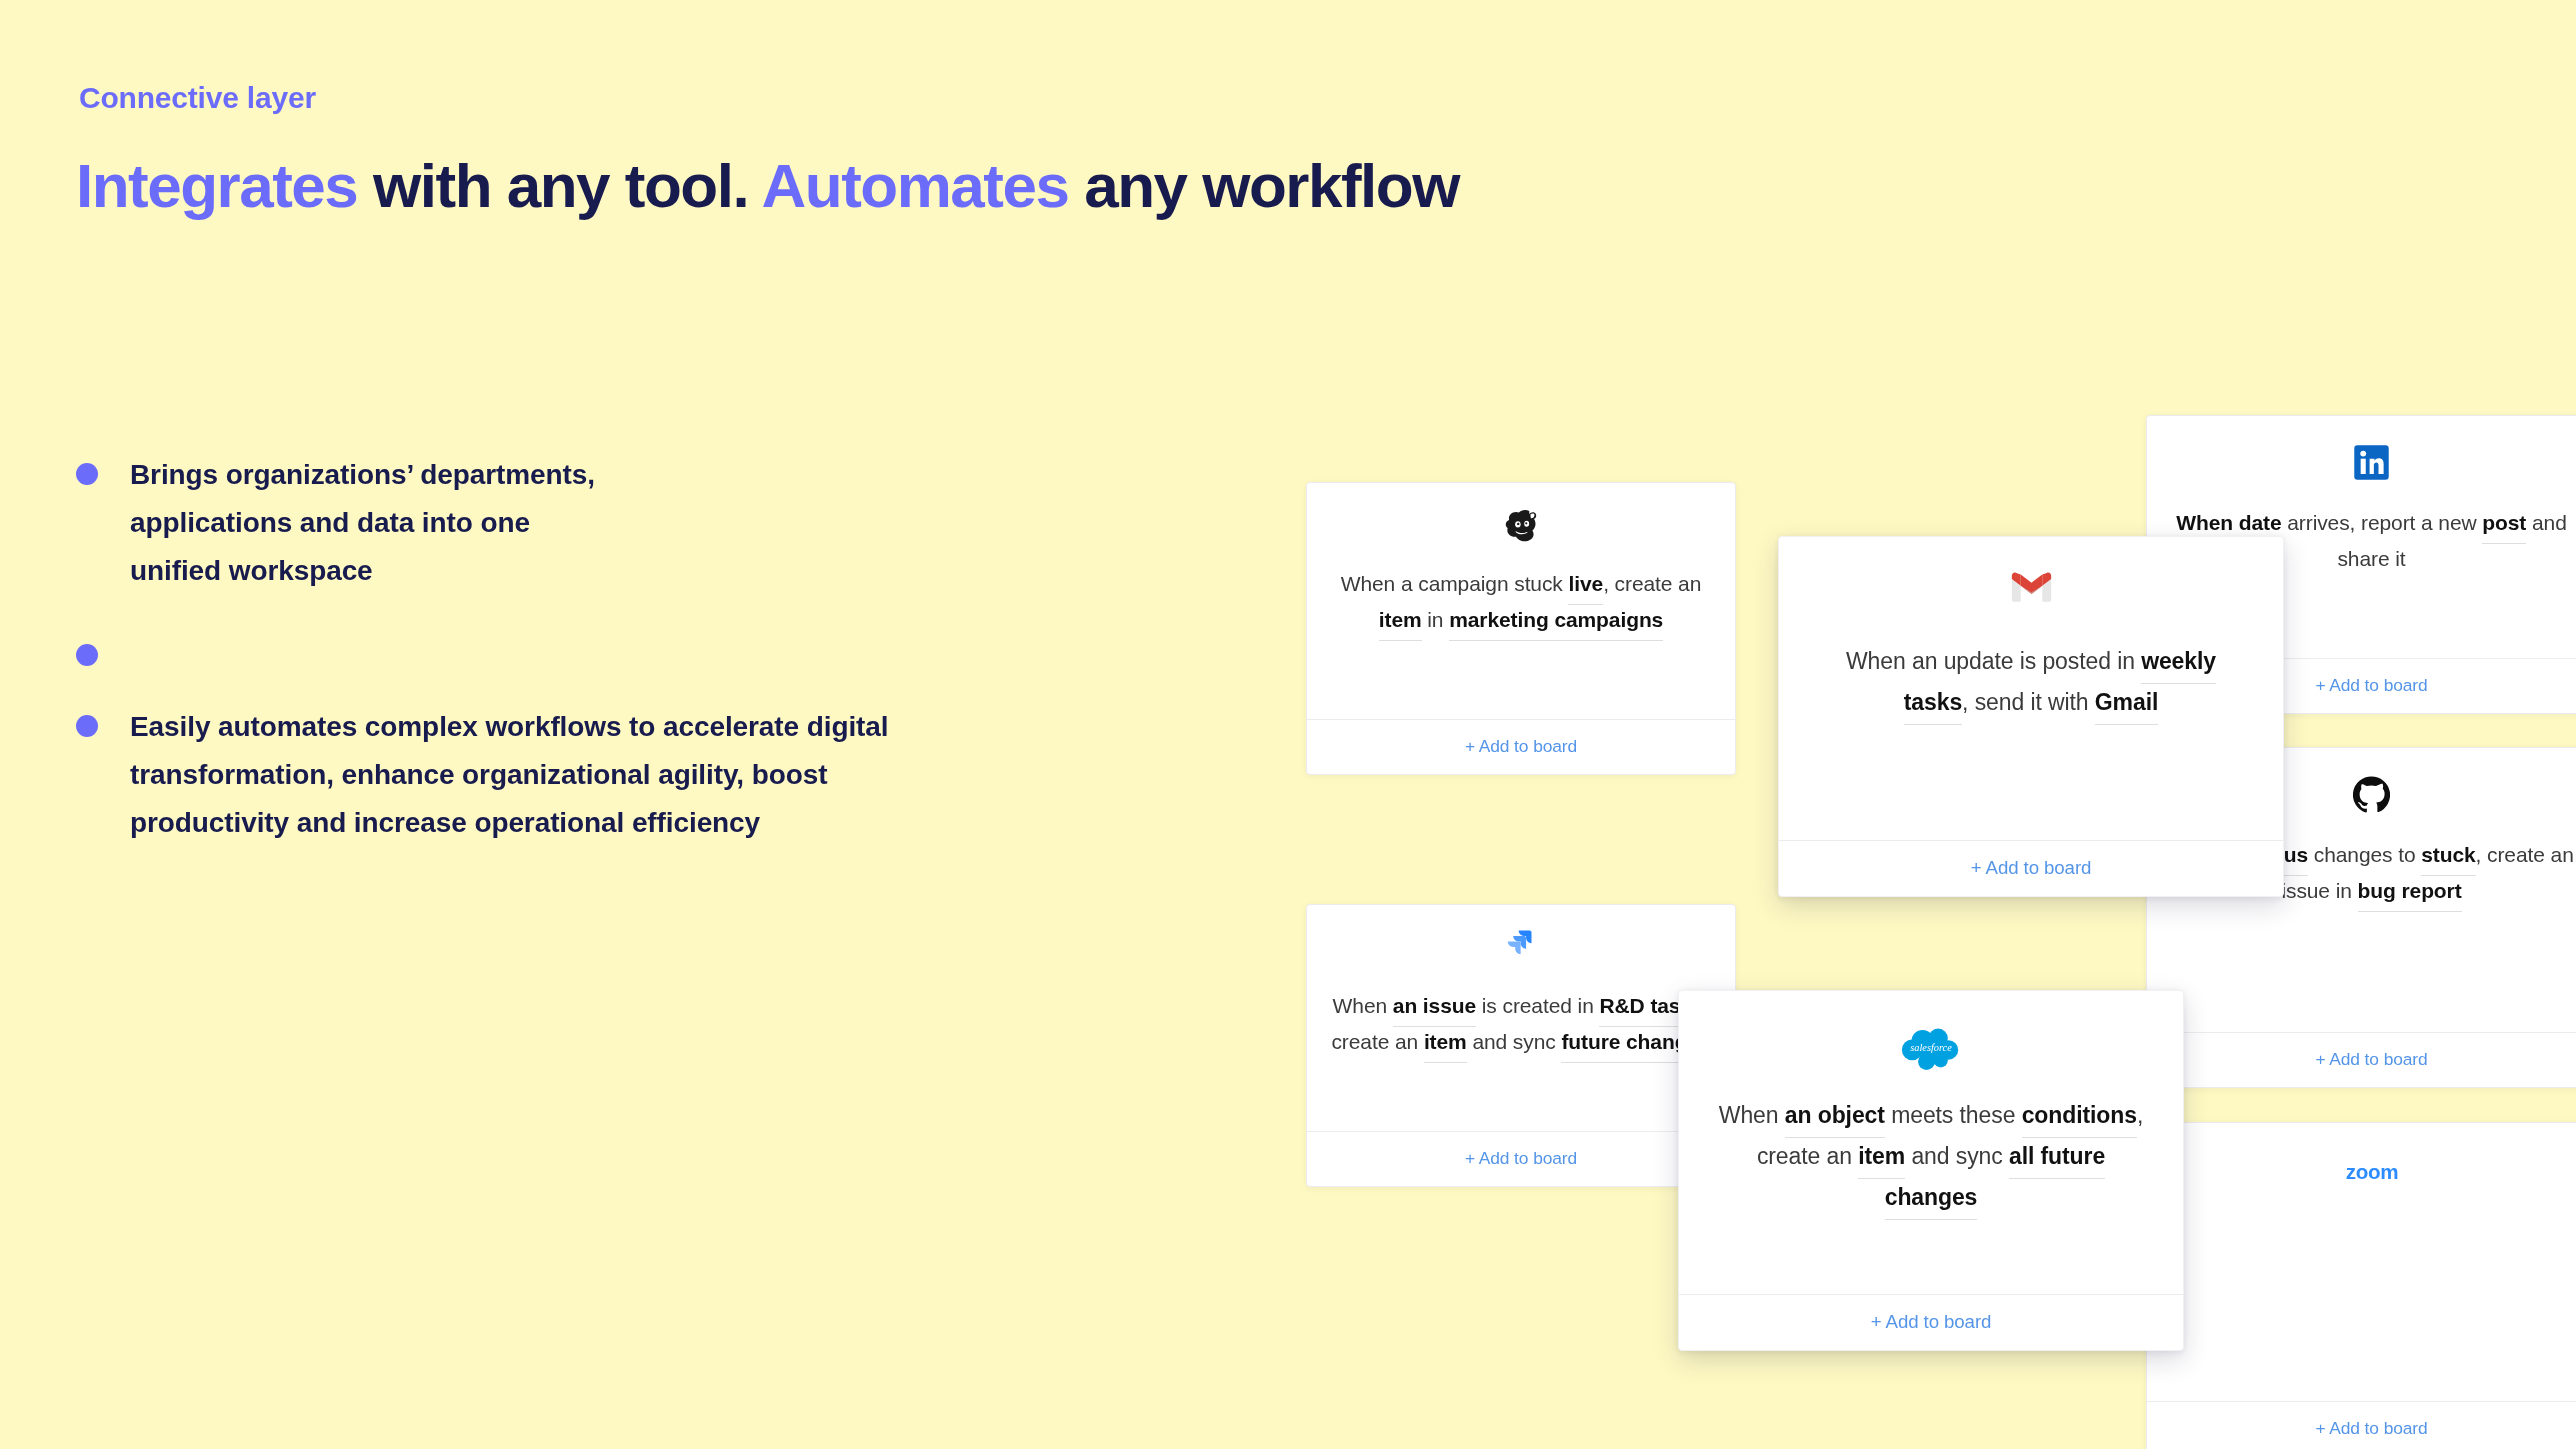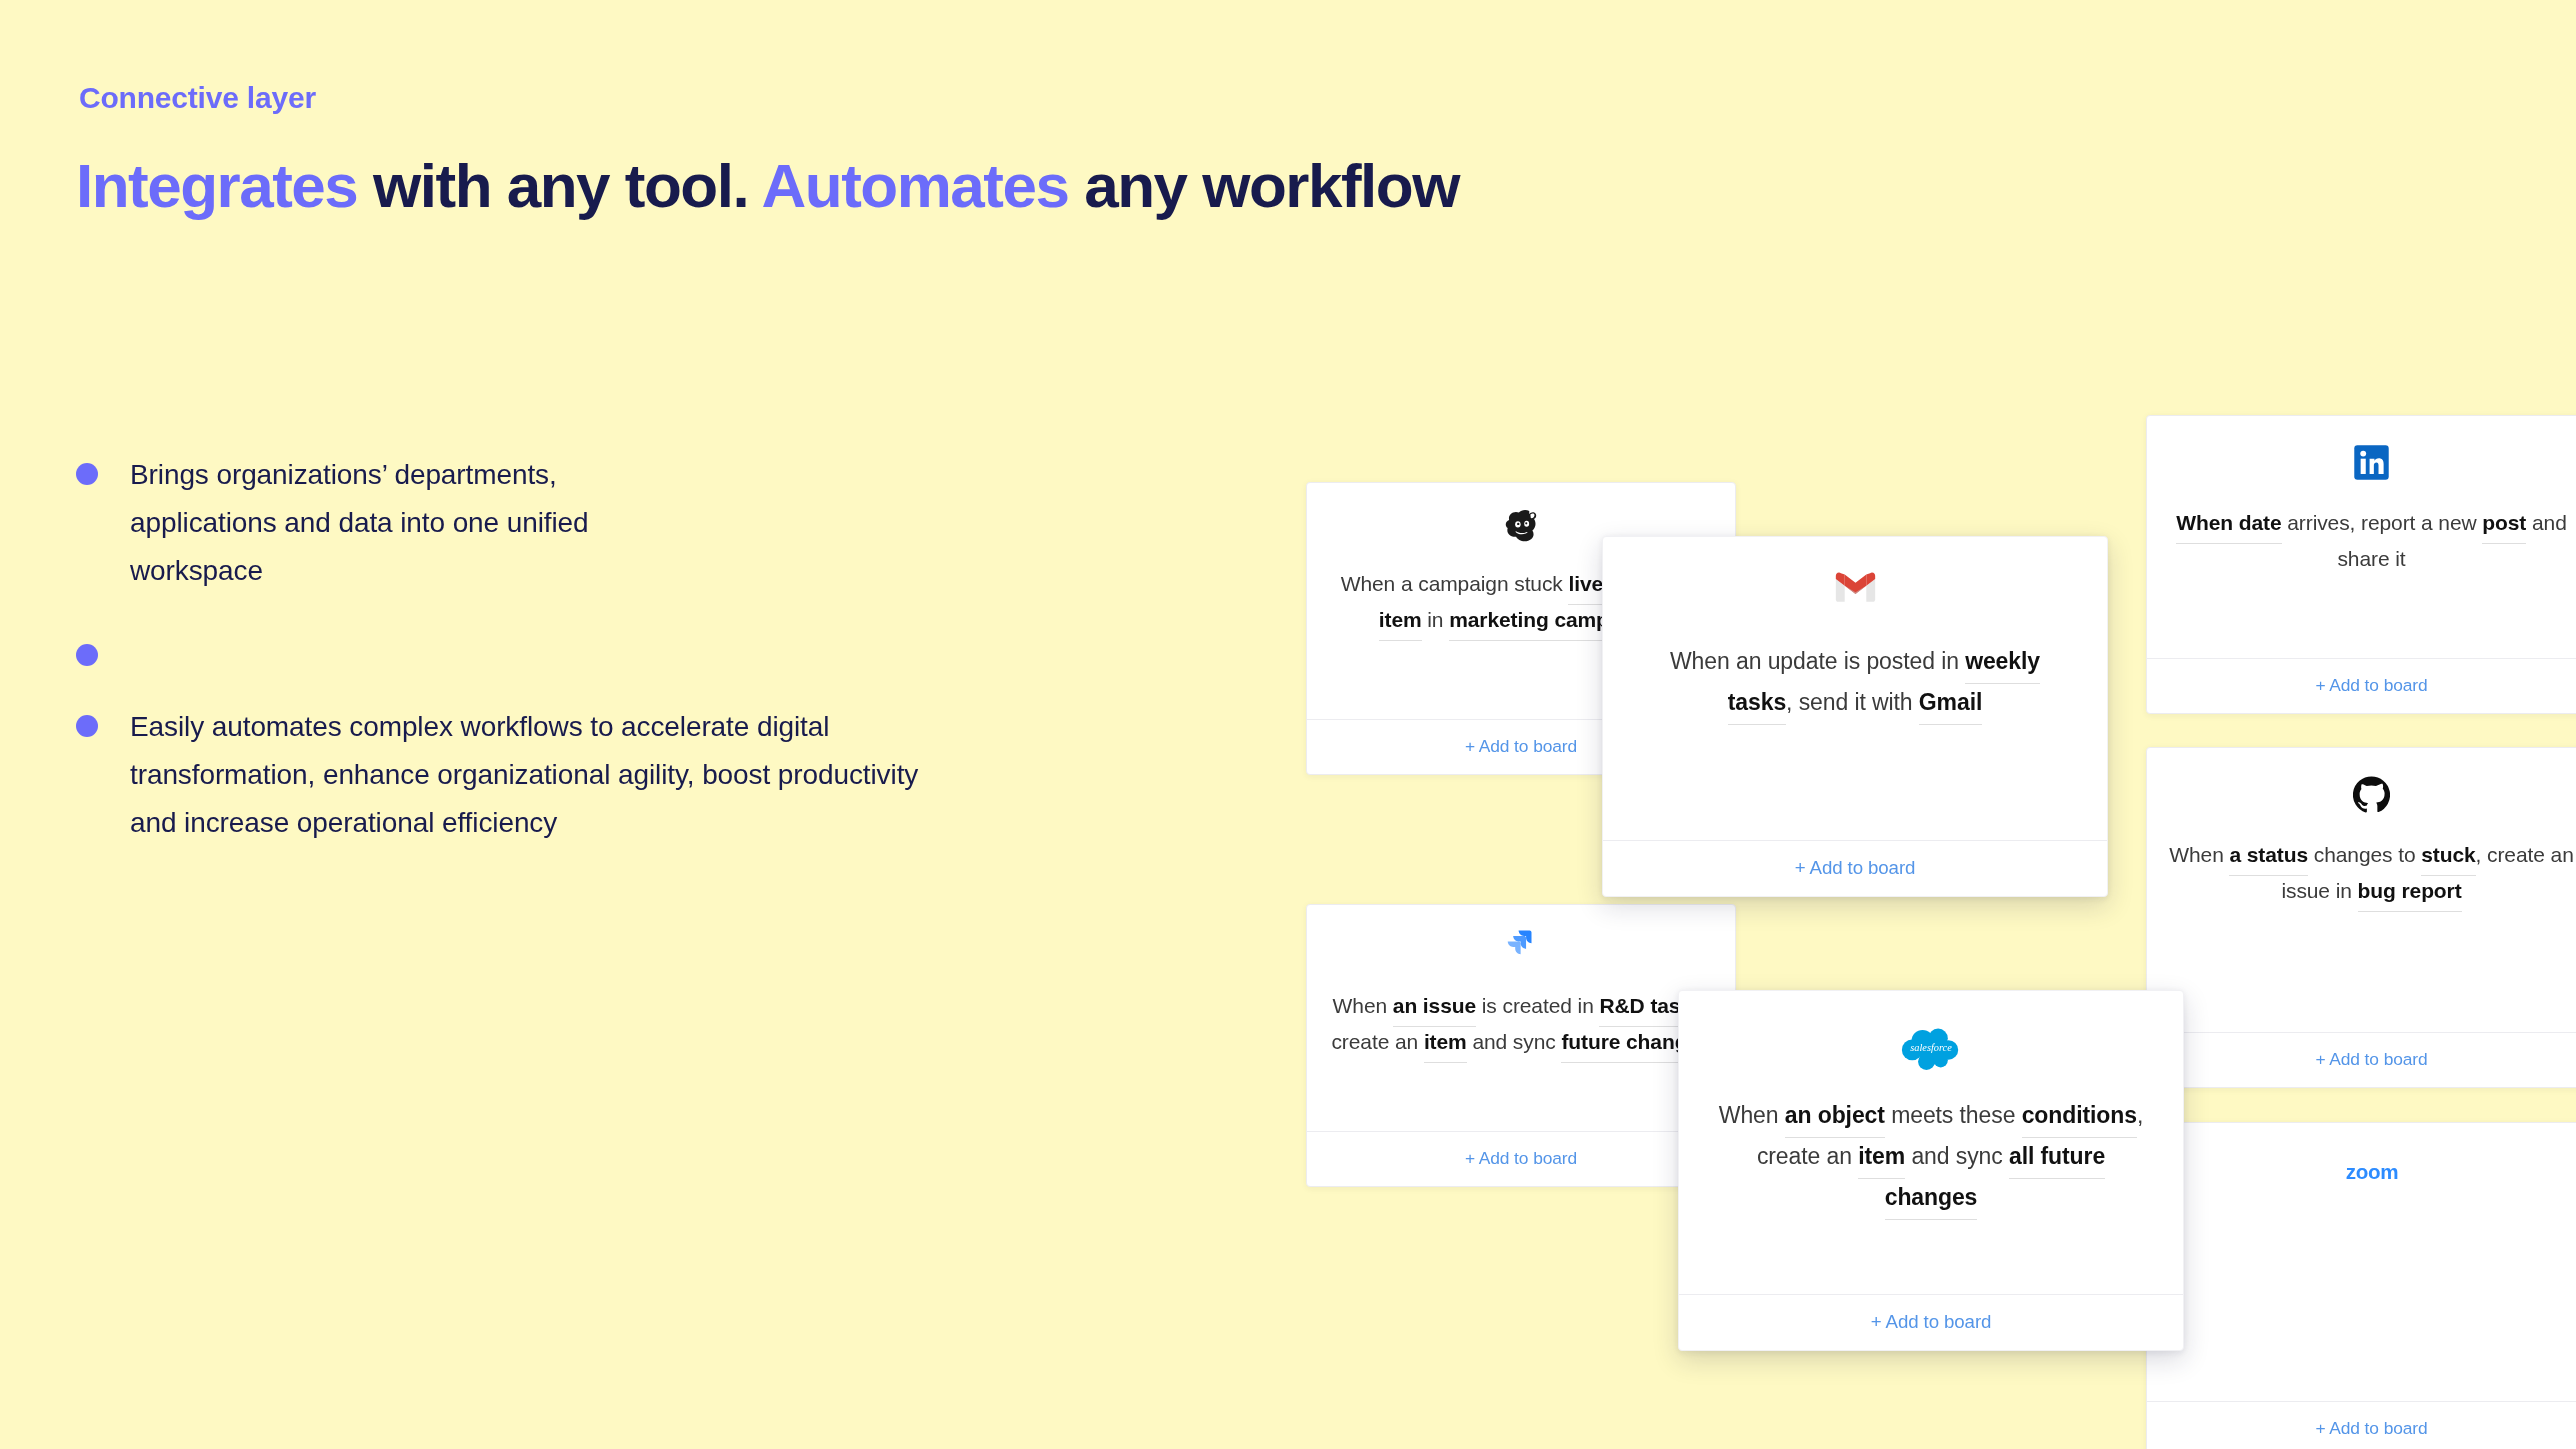--- a/index.html
+++ b/index.html
@@ -63,21 +63,21 @@
     height: 22px;
     border-radius: 50%;
     background: #6C6CFA;
     margin-top: 11.6px;
     margin-right: 32px;
   }
   .bullet-text {
     font-size: 28px;
     line-height: 1.72;
     color: #181B4D;
-    font-weight: 400;
+    font-weight: 700;
     letter-spacing: -0.1px;
     max-width: 850px;
   }
   .bullet-row.w-narrow .bullet-text { max-width: 489px; }
   .bullet-row.w-mid .bullet-text { max-width: 837px; }
 
   
   .cards {
     position: absolute;
     left: 0;
@@ -148,21 +148,21 @@
     font-size: 17.4px;
     color: #5495E8;
     letter-spacing: -0.1px;
     cursor: pointer;
     display: inline-block;
   }
 
   
   #card-mailchimp { left: 1306px; top: 482px;  width: 430px; height: 293px; }
   #card-jira      { left: 1306px; top: 904px; width: 430px; height: 283px; }
-  #card-gmail     { left: 1602px; top: 536px;  width: 506px; height: 361px; }
+  #card-gmail     { left: 1778px; top: 536px;  width: 506px; height: 361px; }
   #card-salesforce{ left: 1678px; top: 990px; width: 506px; height: 361px; }
   #card-linkedin  { left: 2146px; top: 415px;  width: 451px; height: 299px; }
   #card-github    { left: 2146px; top: 747px; width: 451px; height: 341px; }
   #card-zoom      { left: 2146px; top: 1122px; width: 451px; height: 335px; }
 
   #card-gmail .card-body,
   #card-salesforce .card-body { padding: 33px 33px 22px 33px; }
   #card-gmail .card-text,
   #card-salesforce .card-text { font-size: 23px; line-height: 1.78; }
   #card-gmail .card-logo,

